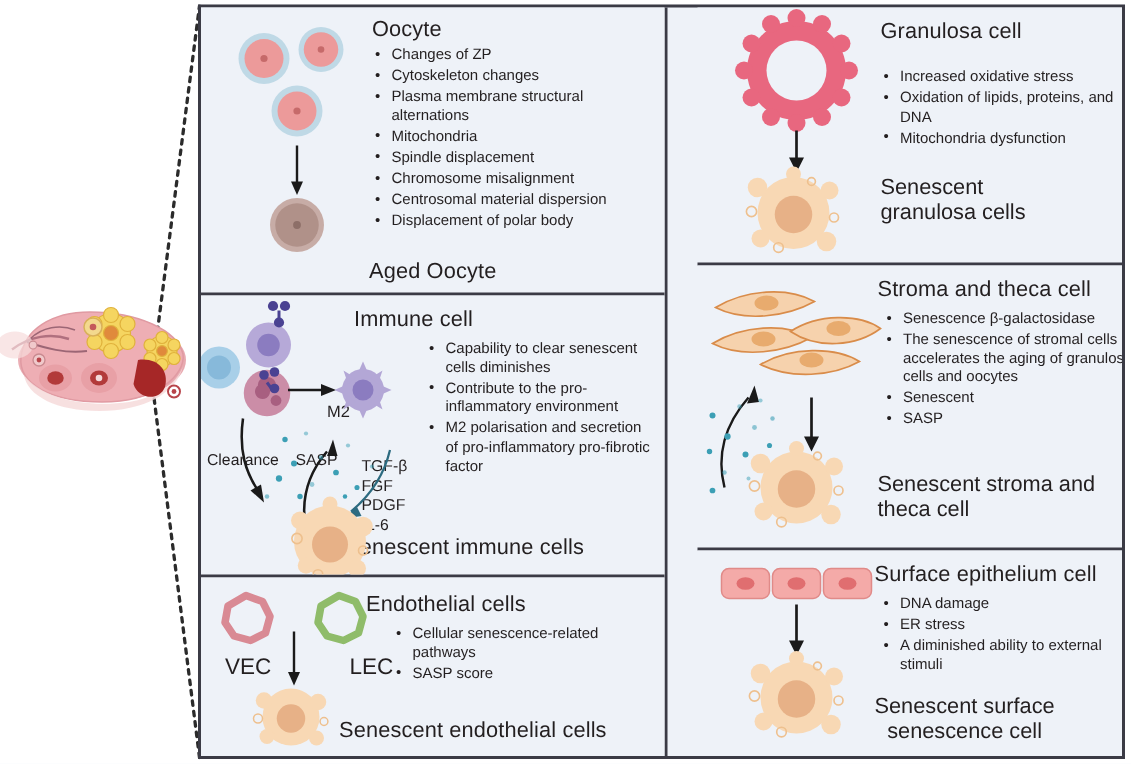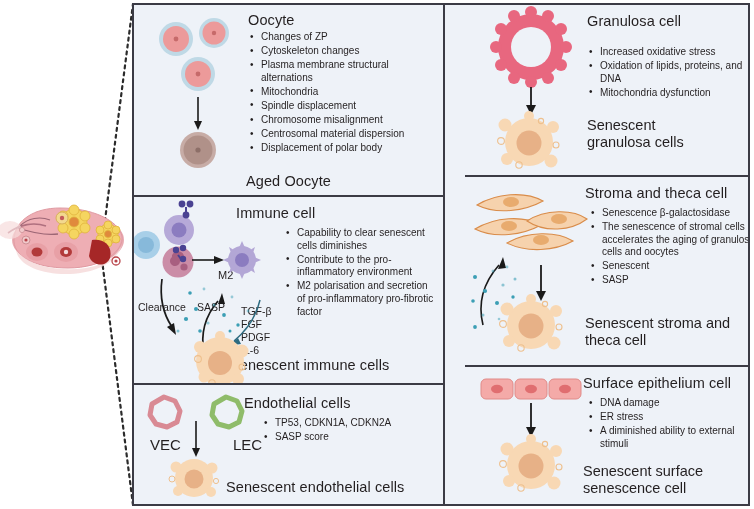--- a/index.html
+++ b/index.html
@@ -251,21 +251,21 @@
                 <circle cx="46" cy="30" r="3"></circle>
                 <circle cx="16" cy="46" r="3.2"></circle>
             </g>
           </g>
         </svg>
       </div>
 
       <div class="panel p-l3">
         <div class="title" style="position:absolute;left:110px;top:10px;">Endothelial cells</div>
         <ul class="bul" style="position:absolute;left:130px;top:32px;width:168px;">
-          <li>TP53, CDKN1A, CDKN2A</li>
+          <li>Cellular senescence-related pathways</li>
           <li>SASP score</li>
         </ul>
         <div class="title" style="position:absolute;left:92px;top:94px;">Senescent endothelial cells</div>
         <div class="lbl" style="position:absolute;left:16px;top:51px;">VEC</div>
         <div class="lbl" style="position:absolute;left:84px;top:51px;padding-left:15px;">LEC</div>
         <svg class="art" style="left:0px;top:2px;" width="118" height="116">
           <g>
             <path d="M30,10 L41,14 L46,24 L43,35 L33,40 L22,37 L16,28 L18,17 Z" fill="none" stroke="#d98a94" stroke-width="5" stroke-linejoin="round"></path>
           </g>
           <g>
@@ -408,21 +408,21 @@
         </svg>
       </div>
 
       <div class="panel p-r3">
         <div class="title" style="position:absolute;left:118px;top:8px;">Surface epithelium cell</div>
         <ul class="bul" style="position:absolute;left:124px;top:30px;width:164px;">
           <li>DNA damage</li>
           <li>ER stress</li>
           <li>A diminished ability to external stimuli</li>
         </ul>
-        <div class="bigtitle" style="position:absolute;left:118px;top:96px;">
+        <div class="bigtitle" style="position:absolute;left:118px;top:96px;text-align:center;">
           <div>Senescent surface</div>
           <div>senescence cell</div>
         </div>
         <svg class="art" style="left:14px;top:8px;" width="110" height="128">
           <g>
             <rect x="2" y="4" width="32" height="20" rx="5" fill="#f4aaa8" stroke="#e08a88" stroke-width="1"></rect>
             <ellipse cx="18" cy="14" rx="6" ry="4.2" fill="#e06e70"></ellipse>
             <rect x="36" y="4" width="32" height="20" rx="5" fill="#f4aaa8" stroke="#e08a88" stroke-width="1"></rect>
             <ellipse cx="52" cy="14" rx="6" ry="4.2" fill="#e06e70"></ellipse>
             <rect x="70" y="4" width="32" height="20" rx="5" fill="#f4aaa8" stroke="#e08a88" stroke-width="1"></rect>

